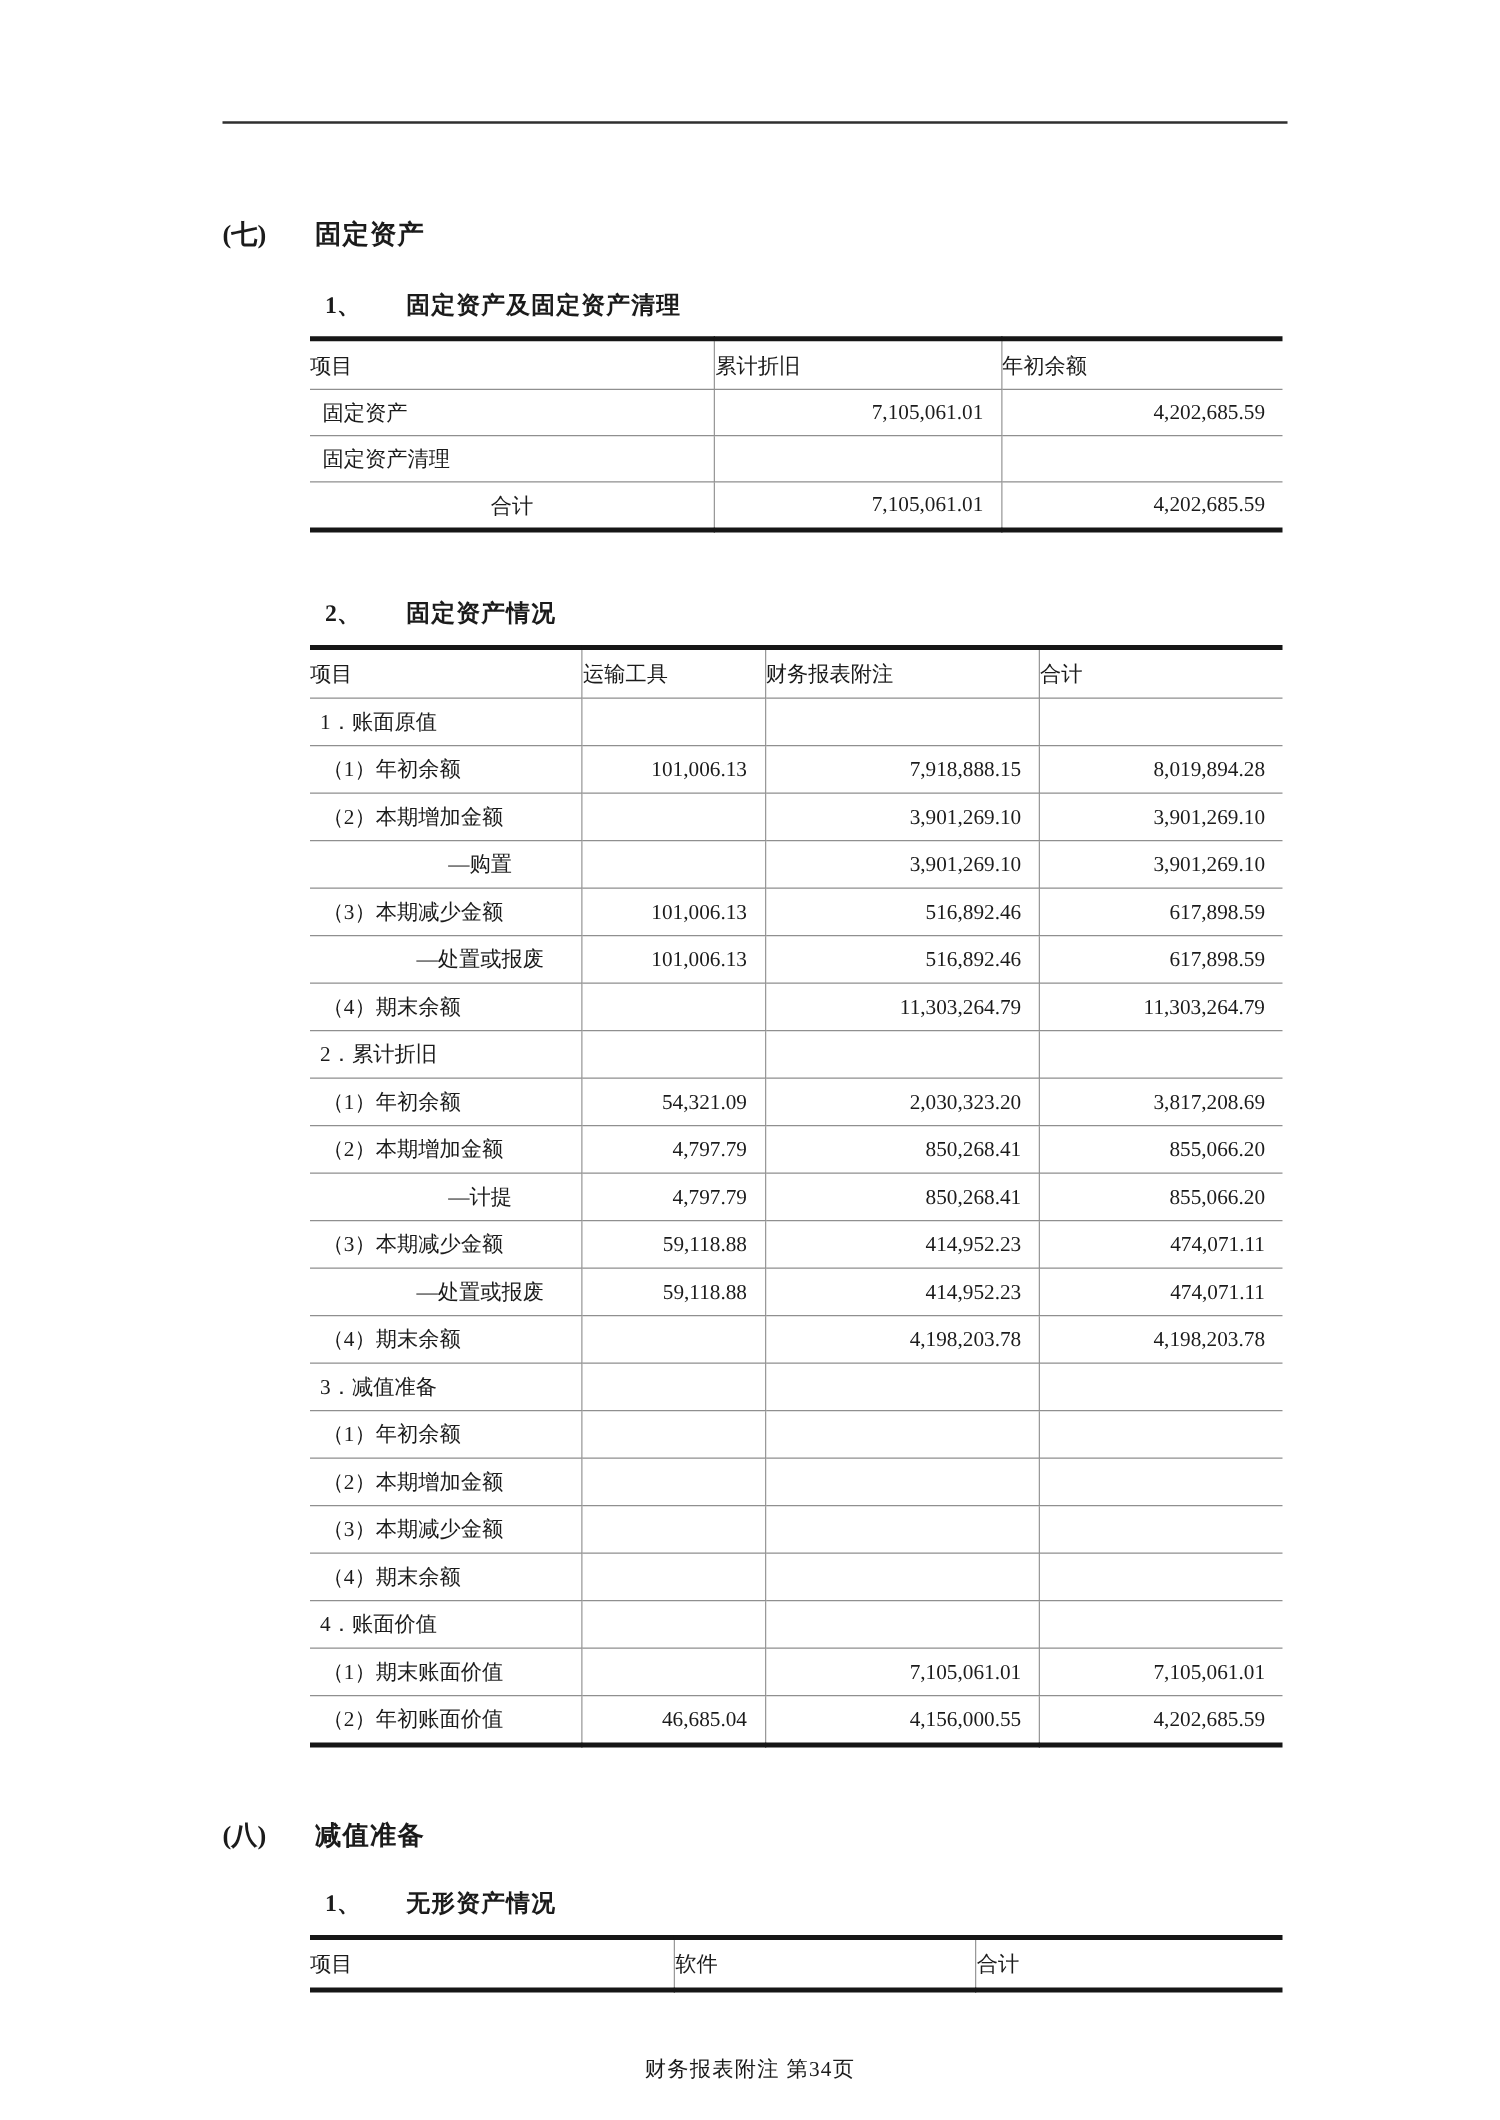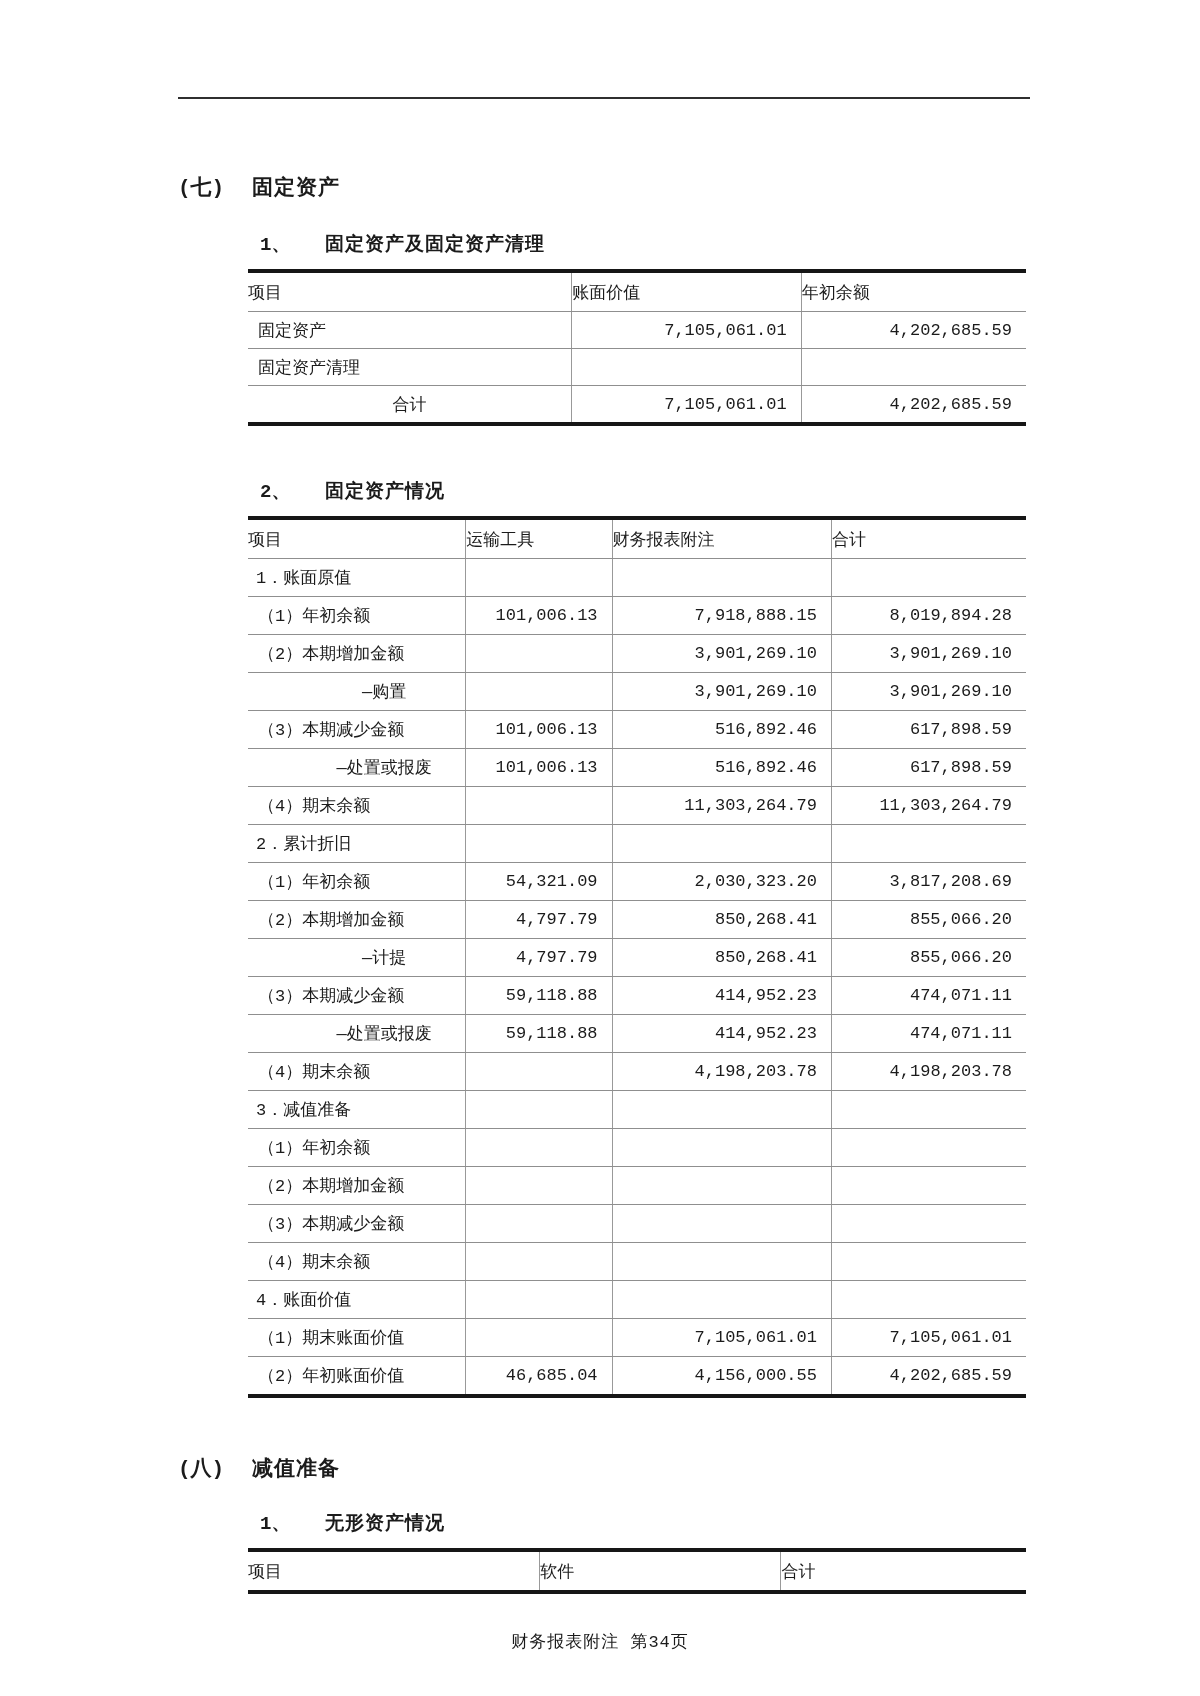--- a/index.html
+++ b/index.html
@@ -2,21 +2,21 @@
 <html><head>
 <meta charset="utf-8">
 <style>
   html,body{margin:0;padding:0;background:#e8e8e8;}
   .page{
     position:relative;
     width:1200px;height:1696px;
     margin:0 auto;
     background:#ffffff;
     color:#1b1b1b;
-    font-family:Liberation Mono, monospace;
+    font-family:Liberation Serif, serif;
     overflow:hidden;
   }
   .top-rule{
     margin:97px 0 0 178px;
     width:852px;height:0;
     border-top:2px solid #2f2f2f;
   }
   .sec-heading{
     margin:74px 0 0 178px;
     font-size:21px;font-weight:bold;
@@ -65,21 +65,21 @@
   #table1 col:nth-child(3){width:28.9%;}
   #table2 col:nth-child(1){width:28.0%;}
   #table2 col:nth-child(2){width:18.8%;}
   #table2 col:nth-child(3){width:28.2%;}
   #table2 col:nth-child(4){width:25.0%;}
   #table3 col:nth-child(1){width:37.5%;}
   #table3 col:nth-child(2){width:31.0%;}
   #table3 col:nth-child(3){width:31.5%;}
   #table2 td{height:37px;}
   .footer{
-    margin-top:36px;
+    margin-top:50px;
     width:1200px;
     text-align:center;
     font-size:17px;
     letter-spacing:1px;
   }
 </style>
 </head>
 <body>
 
 <div class="page">
@@ -96,21 +96,21 @@
 
   <table class="fin" id="table1">
     <colgroup>
         <col>
         <col>
         <col>
       </colgroup>
   <thead>
         <tr>
           <th>项目</th>
-          <th>账面价值</th>
+          <th>累计折旧</th>
           <th>年初余额</th>
         </tr>
       </thead>
       <tbody>
         <tr>
           <td class="lbl left">固定资产</td>
           <td class="num">7,105,061.01</td>
           <td class="num">4,202,685.59</td>
         </tr>
         <tr>

